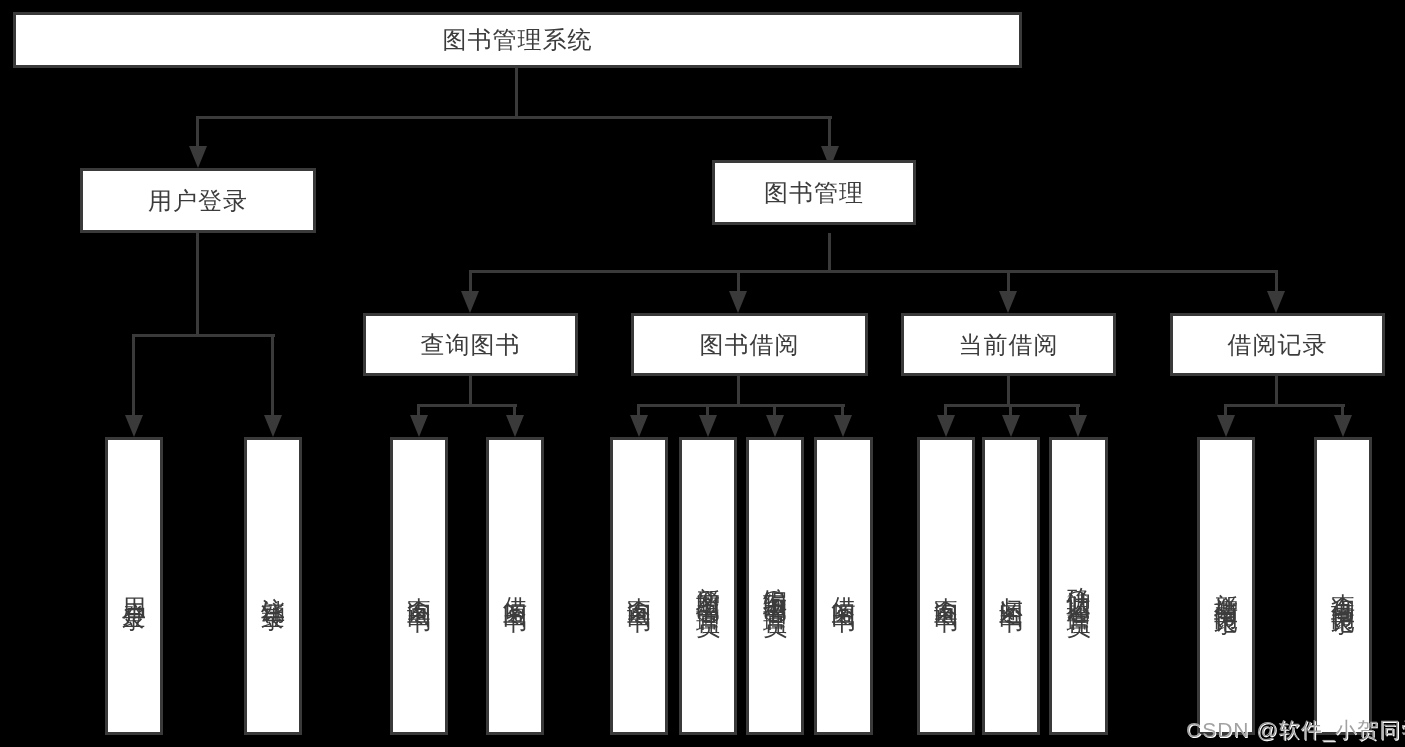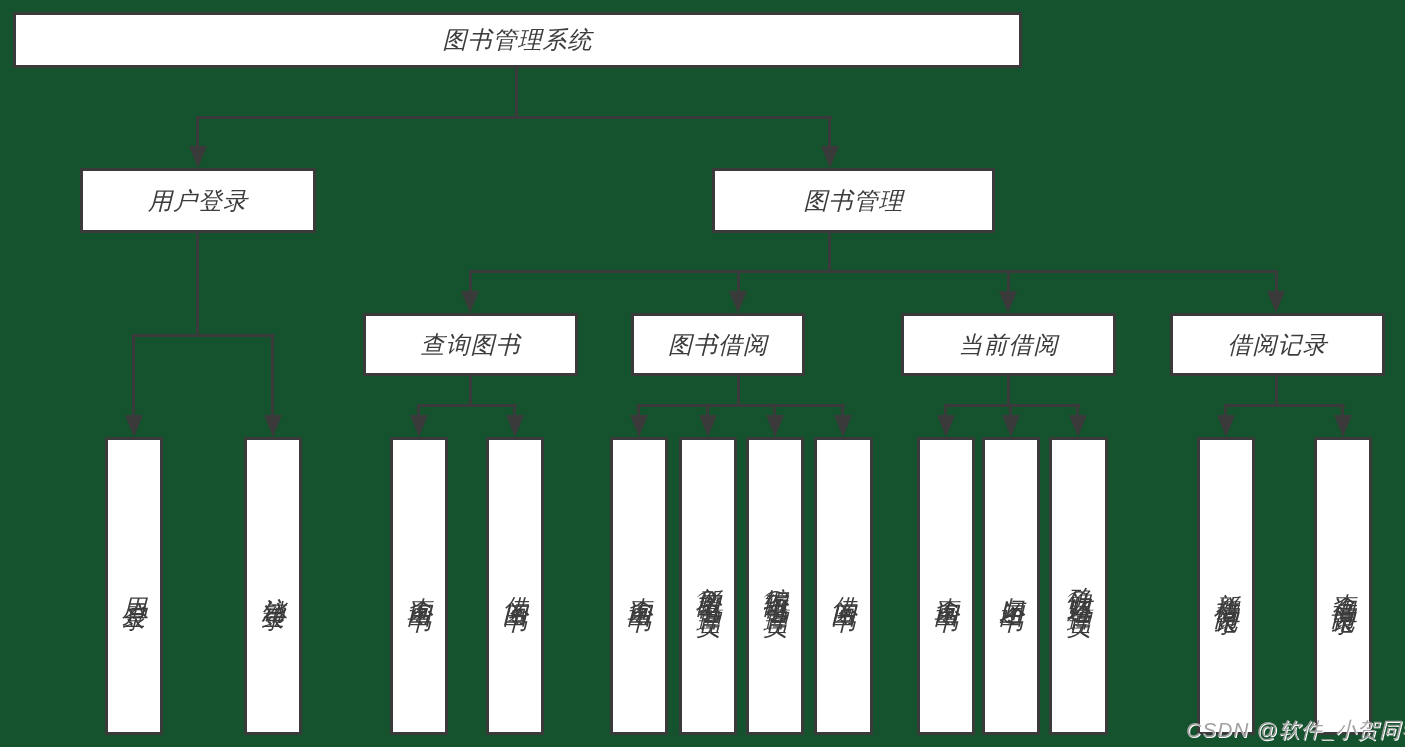--- a/index.html
+++ b/index.html
@@ -1,22 +1,21 @@
 <!DOCTYPE html>
 <html><head>
 <meta charset="utf-8">
 <style>
   html,body{margin:0;padding:0;background:#ffffff;}
   #canvas{
     position:relative;
     width:1405px;height:747px;
-    background:#14532d;
+    background:#000000;
     font-family:"Liberation Sans","DejaVu Sans",sans-serif;
     overflow:hidden;
-    font-style:italic;
   }
   .box{
     position:absolute;
     box-sizing:border-box;
     background:#ffffff;
     border:3px solid #3a3a3a;
     display:flex;
     align-items:center;
     justify-content:center;
     color:#3c3c3c;
@@ -77,21 +76,21 @@
   <div class="vline" style="left:515px;top:68px;height:50px;"></div>
   <div class="hline" style="left:196px;top:116px;width:636px;"></div>
   <div class="vline" style="left:196px;top:118px;height:32px;"></div>
   <div class="vline" style="left:828px;top:118px;height:32px;"></div>
   <div class="arrow" style="left:189px;top:146px;"></div>
   <div class="arrow" style="left:821px;top:146px;"></div>
 
   <div class="box" style="left:80px;top:168px;width:236px;height:65px;">
     <span>用户登录</span>
   </div>
-  <div class="box" style="left:712px;top:168px;width:283px;height:65px;">
+  <div class="box" style="left:712px;top:160px;width:204px;height:65px;">
     <span>图书管理</span>
   </div>
 
   <div class="vline" style="left:196px;top:233px;height:103px;"></div>
   <div class="hline" style="left:132px;top:334px;width:143px;"></div>
   <div class="vline" style="left:132px;top:336px;height:84px;"></div>
   <div class="vline" style="left:271px;top:336px;height:84px;"></div>
   <div class="arrow" style="left:125px;top:415px;"></div>
   <div class="arrow" style="left:264px;top:415px;"></div>
 
@@ -102,21 +101,21 @@
   <div class="vline" style="left:1007px;top:272px;height:22px;"></div>
   <div class="vline" style="left:1275px;top:272px;height:22px;"></div>
   <div class="arrow" style="left:461px;top:291px;"></div>
   <div class="arrow" style="left:729px;top:291px;"></div>
   <div class="arrow" style="left:999px;top:291px;"></div>
   <div class="arrow" style="left:1267px;top:291px;"></div>
 
   <div class="box" style="left:363px;top:313px;width:215px;height:63px;">
     <span>查询图书</span>
   </div>
-  <div class="box" style="left:631px;top:313px;width:174px;height:63px;">
+  <div class="box" style="left:631px;top:313px;width:237px;height:63px;">
     <span>图书借阅</span>
   </div>
   <div class="box" style="left:901px;top:313px;width:215px;height:63px;">
     <span>当前借阅</span>
   </div>
   <div class="box" style="left:1170px;top:313px;width:215px;height:63px;">
     <span>借阅记录</span>
   </div>
 
   <div class="vline" style="left:469px;top:376px;height:31px;"></div>

